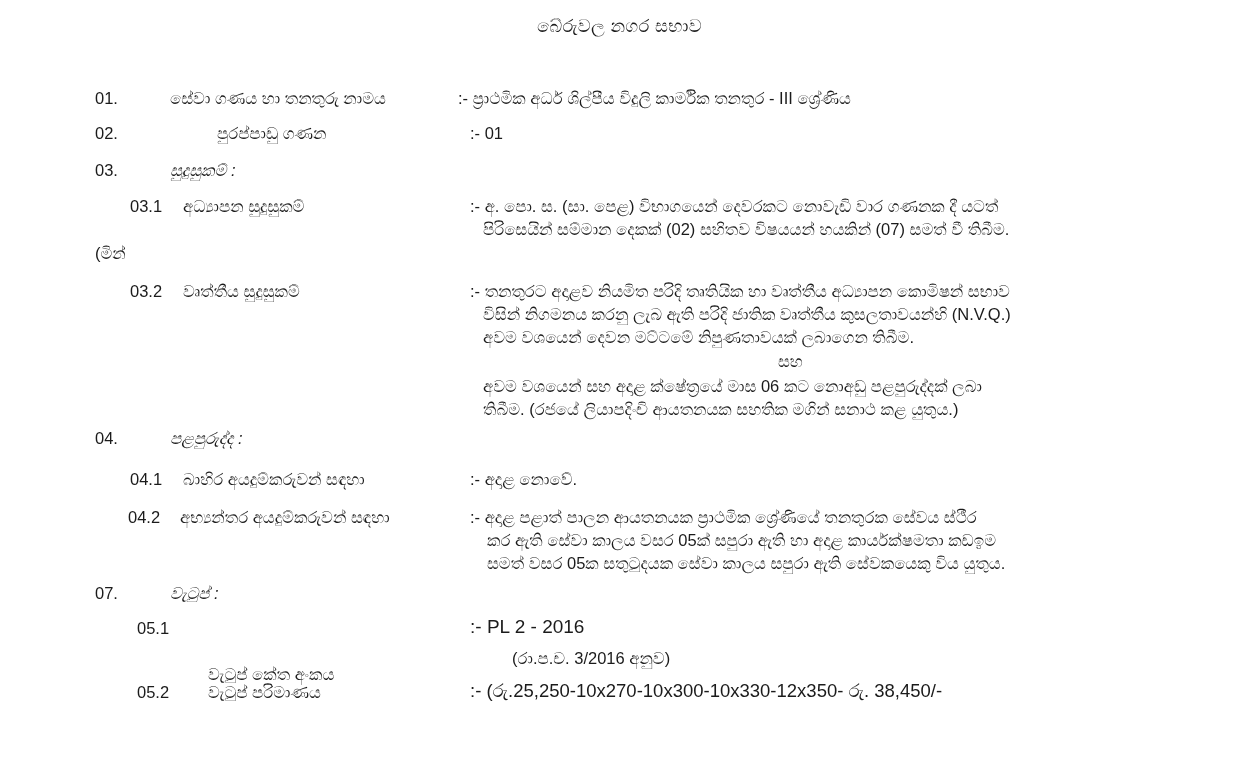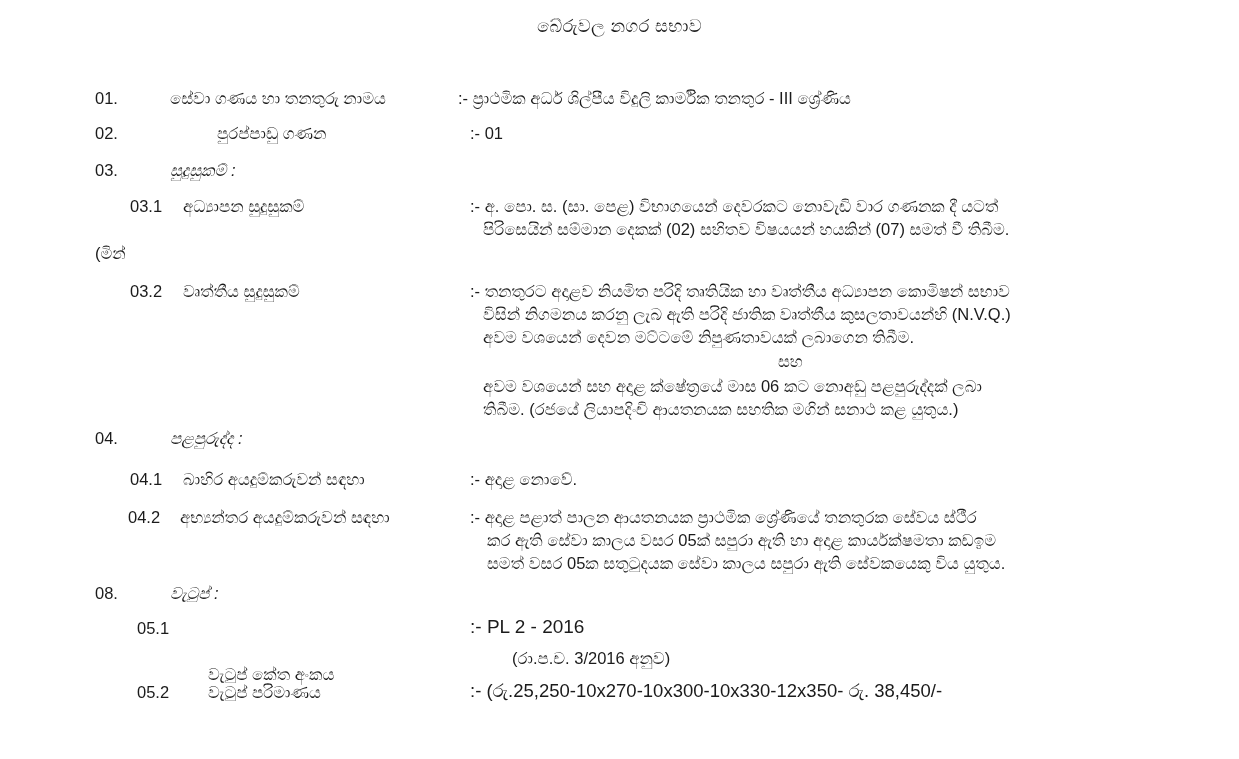--- a/index.html
+++ b/index.html
@@ -61,21 +61,21 @@
   <span class="t" style="left:130px; top:469px;">04.1</span>
   <span class="t" style="left:183px; top:469px;">බාහිර අයදුම්කරුවන් සඳහා</span>
   <span class="t" style="left:470px; top:469px;">:- අදාළ නොවේ.</span>
 
   <span class="t" style="left:128px; top:507px;">04.2</span>
   <span class="t" style="left:180px; top:507px;text-align:right;">අභ්‍යන්තර අයදුම්කරුවන් සඳහා</span>
   <span class="t" style="left:470px; top:507px;">:- අදාළ පළාත් පාලන ආයතනයක ප්‍රාථමික ශ්‍රේණියේ තනතුරක සේවය ස්ථීර</span>
   <span class="t" style="left:487px; top:530px;">කර ඇති සේවා කාලය වසර 05ක් සපුරා ඇති හා අදාළ කාර්යක්ෂමතා කඩඉම</span>
   <span class="t" style="left:487px; top:553px;">සමත් වසර 05ක සතුටුදයක සේවා කාලය සපුරා ඇති සේවකයෙකු විය යුතුය.</span>
 
-  <span class="t" style="left:95px;  top:583px;">08.</span>
+  <span class="t" style="left:95px;  top:583px;">07.</span>
   <span class="t italic" style="left:170px; top:583px;">වැටුප් :</span>
 
   <span class="t" style="left:137px; top:618px;">05.1</span>
   <span class="t" style="left:208px; top:617px;margin-top:47px;">වැටුප් කේත අංකය</span>
   <span class="t big-latin" style="left:470px; top:615px;">:- PL 2 - 2016</span>
   <span class="t" style="left:492px; top:648px;margin-left:20px;">(රා.ප.ච. 3/2016 අනුව)</span>
 
   <span class="t" style="left:137px; top:682px;">05.2</span>
   <span class="t" style="left:208px; top:682px;">වැටුප් පරිමාණය</span>
   <span class="t salary" style="left:470px; top:679px;">:- (රු.25,250-10x270-10x300-10x330-12x350- රු. 38,450/-</span>

